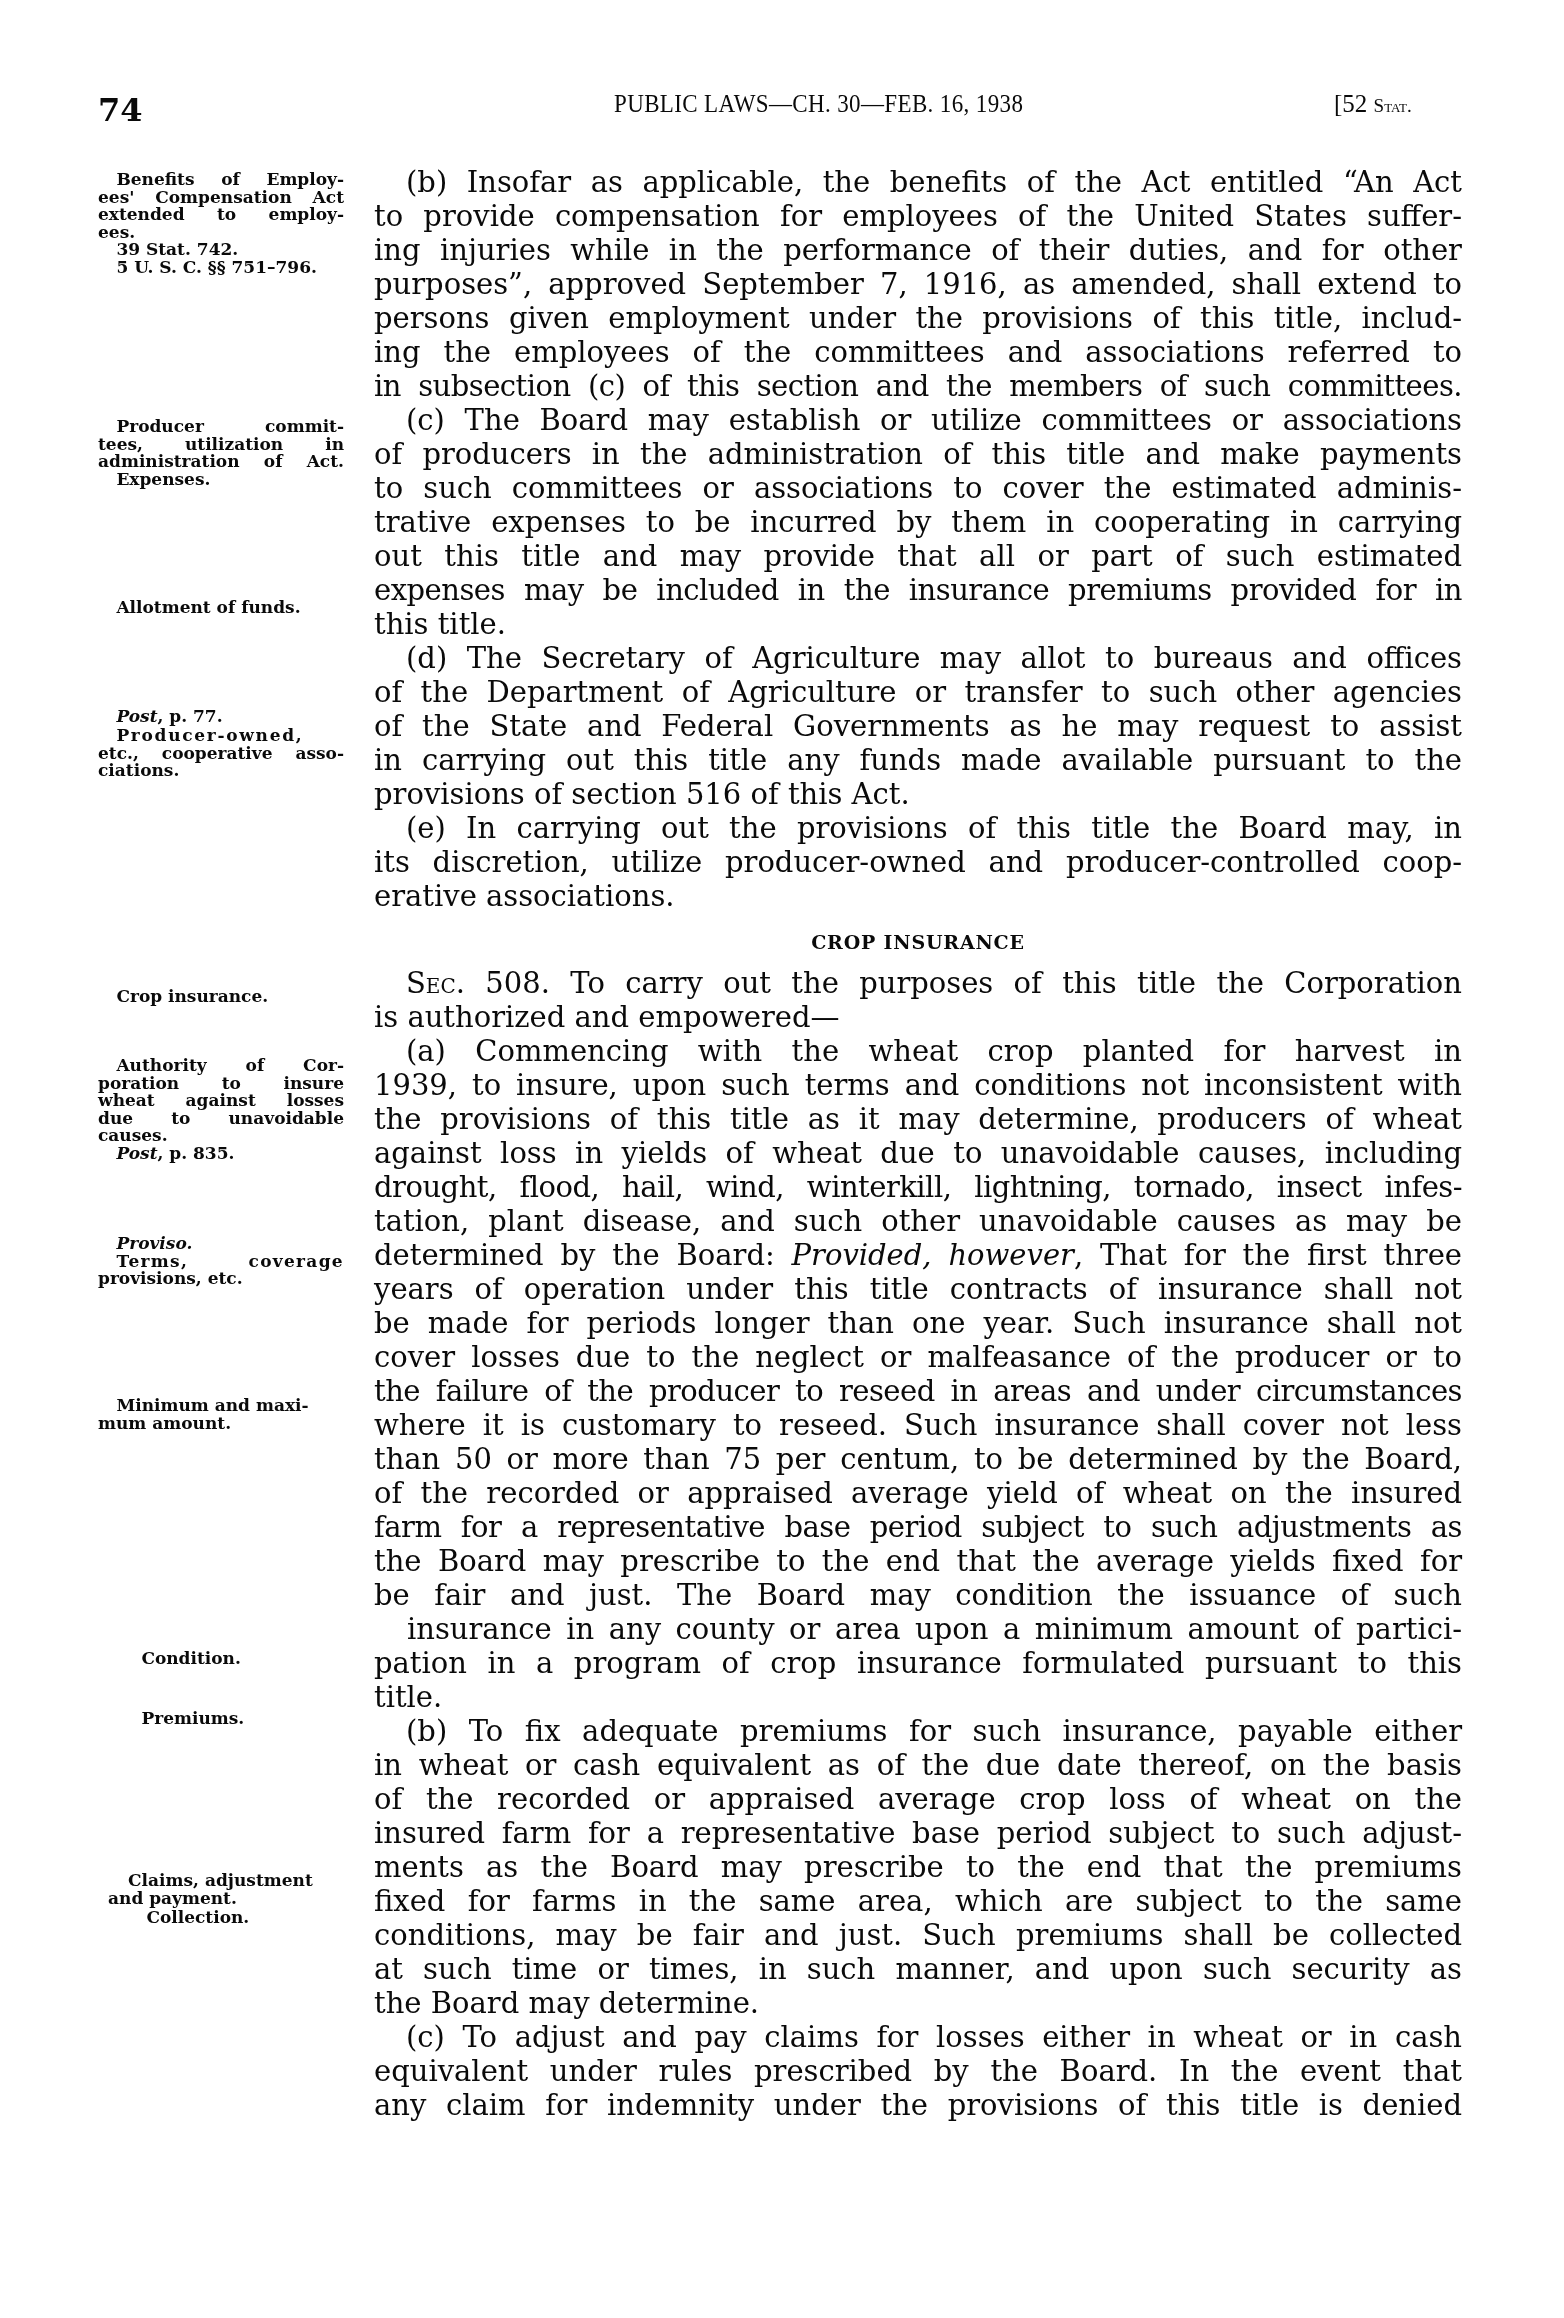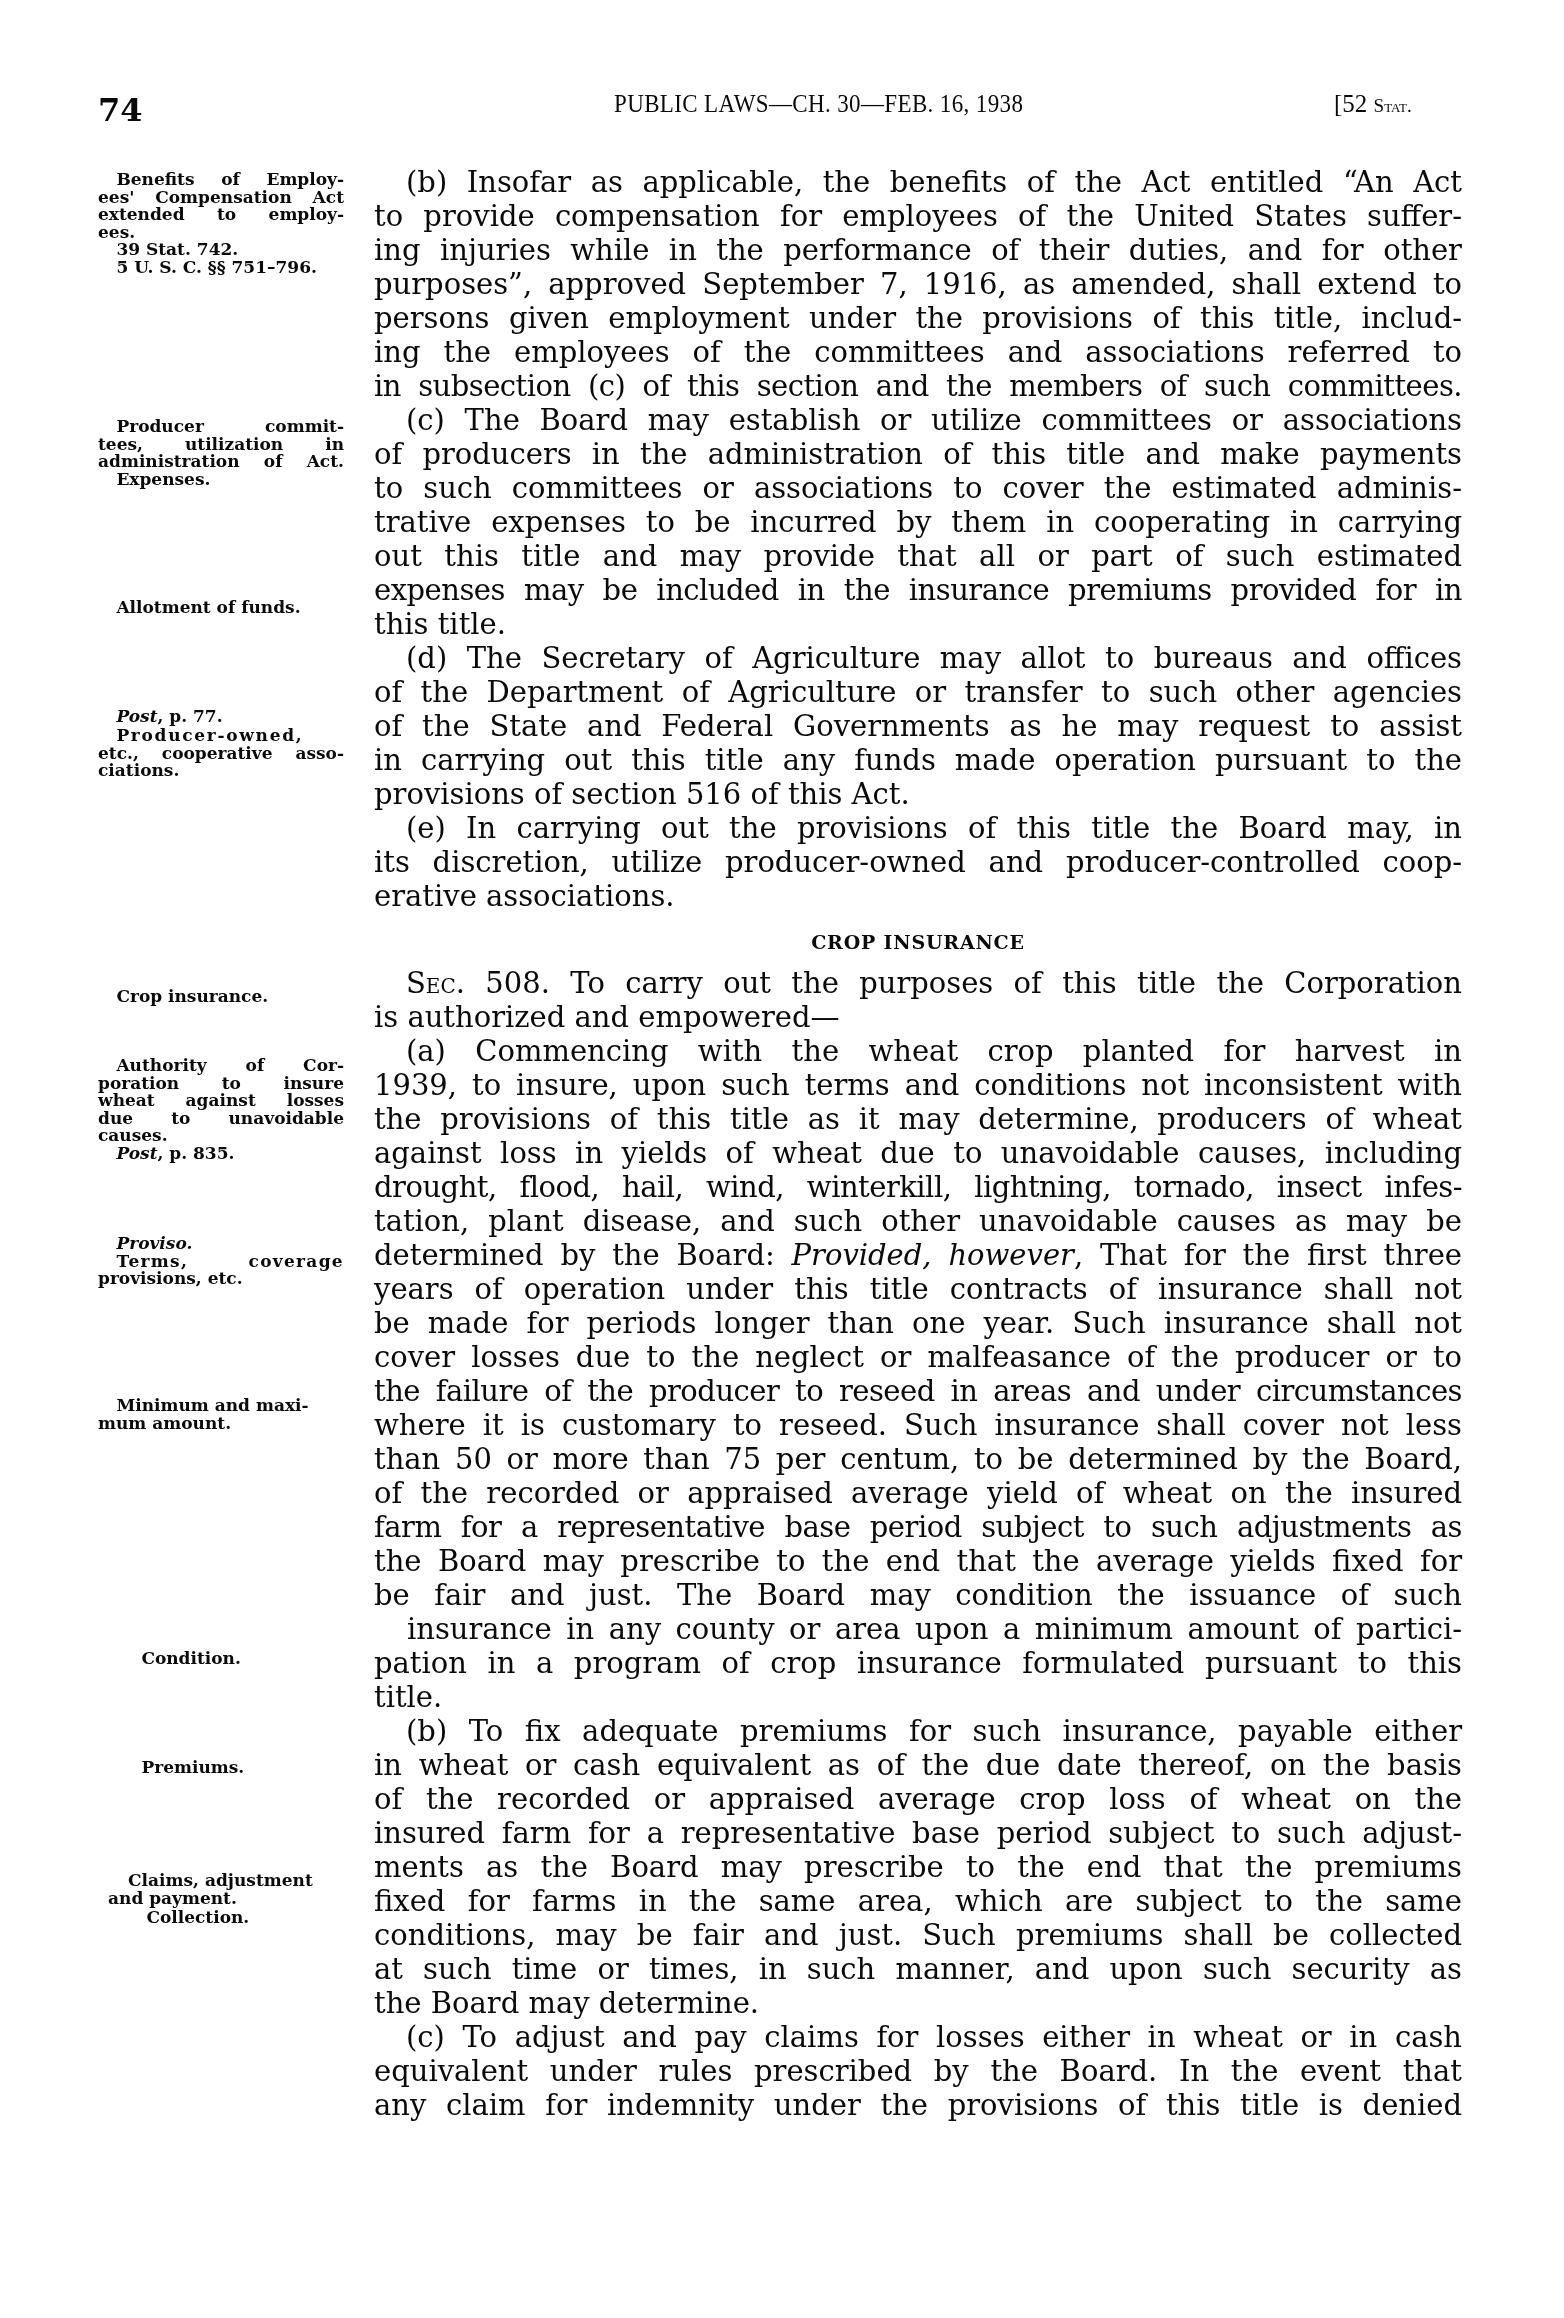--- a/index.html
+++ b/index.html
@@ -81,21 +81,21 @@
 
 <div class="mnote" style="top:1397px;">
   <span class="l in">Minimum and maxi-</span>
   <span class="l">mum amount.</span>
 </div>
 
 <div class="mnote" style="top:1650px;">
   <span class="l in" style="padding-left:25px;">Condition.</span>
 </div>
 
-<div class="mnote" style="top:1759px;">
+<div class="mnote" style="top:1710px;">
   <span class="l in" style="padding-left:25px;">Premiums.</span>
 </div>
 
 <div class="mnote" style="top:1909px;">
   <span class="l in" style="padding-left:30px;">Collection.</span>
 </div>
 
 <div class="mnote" style="top:1872px;">
   <span class="l in" style="padding-left:11.7px;">Claims, adjustment</span>
   <span class="l" style="padding-left:10px;">and payment.</span>
@@ -120,21 +120,21 @@
     <span class="ln" style="white-space: nowrap;">trative expenses to be incurred by them in cooperating in carrying</span>
     <span class="ln" style="white-space: nowrap;">out this title and may provide that all or part of such estimated</span>
     <span class="ln condense" style="white-space: nowrap;">expenses may be included in the insurance premiums provided for in</span>
     <span class="ln last" style="white-space: nowrap;">this title.</span>
   </div>
 
   <div>
     <span class="ln ind" style="white-space: nowrap;">(d) The Secretary of Agriculture may allot to bureaus and offices</span>
     <span class="ln" style="white-space: nowrap;">of the Department of Agriculture or transfer to such other agencies</span>
     <span class="ln" style="white-space: nowrap;">of the State and Federal Governments as he may request to assist</span>
-    <span class="ln" style="white-space: nowrap;">in carrying out this title any funds made operation pursuant to the</span>
+    <span class="ln" style="white-space: nowrap;">in carrying out this title any funds made available pursuant to the</span>
     <span class="ln last" style="white-space: nowrap;">provisions of section 516 of this Act.</span>
   </div>
 
   <div>
     <span class="ln ind" style="white-space: nowrap;">(e) In carrying out the provisions of this title the Board may, in</span>
     <span class="ln" style="white-space: nowrap;">its discretion, utilize producer-owned and producer-controlled coop-</span>
     <span class="ln last" style="white-space: nowrap;">erative associations.</span>
   </div>
 
   <div id="heading">CROP INSURANCE</div>

